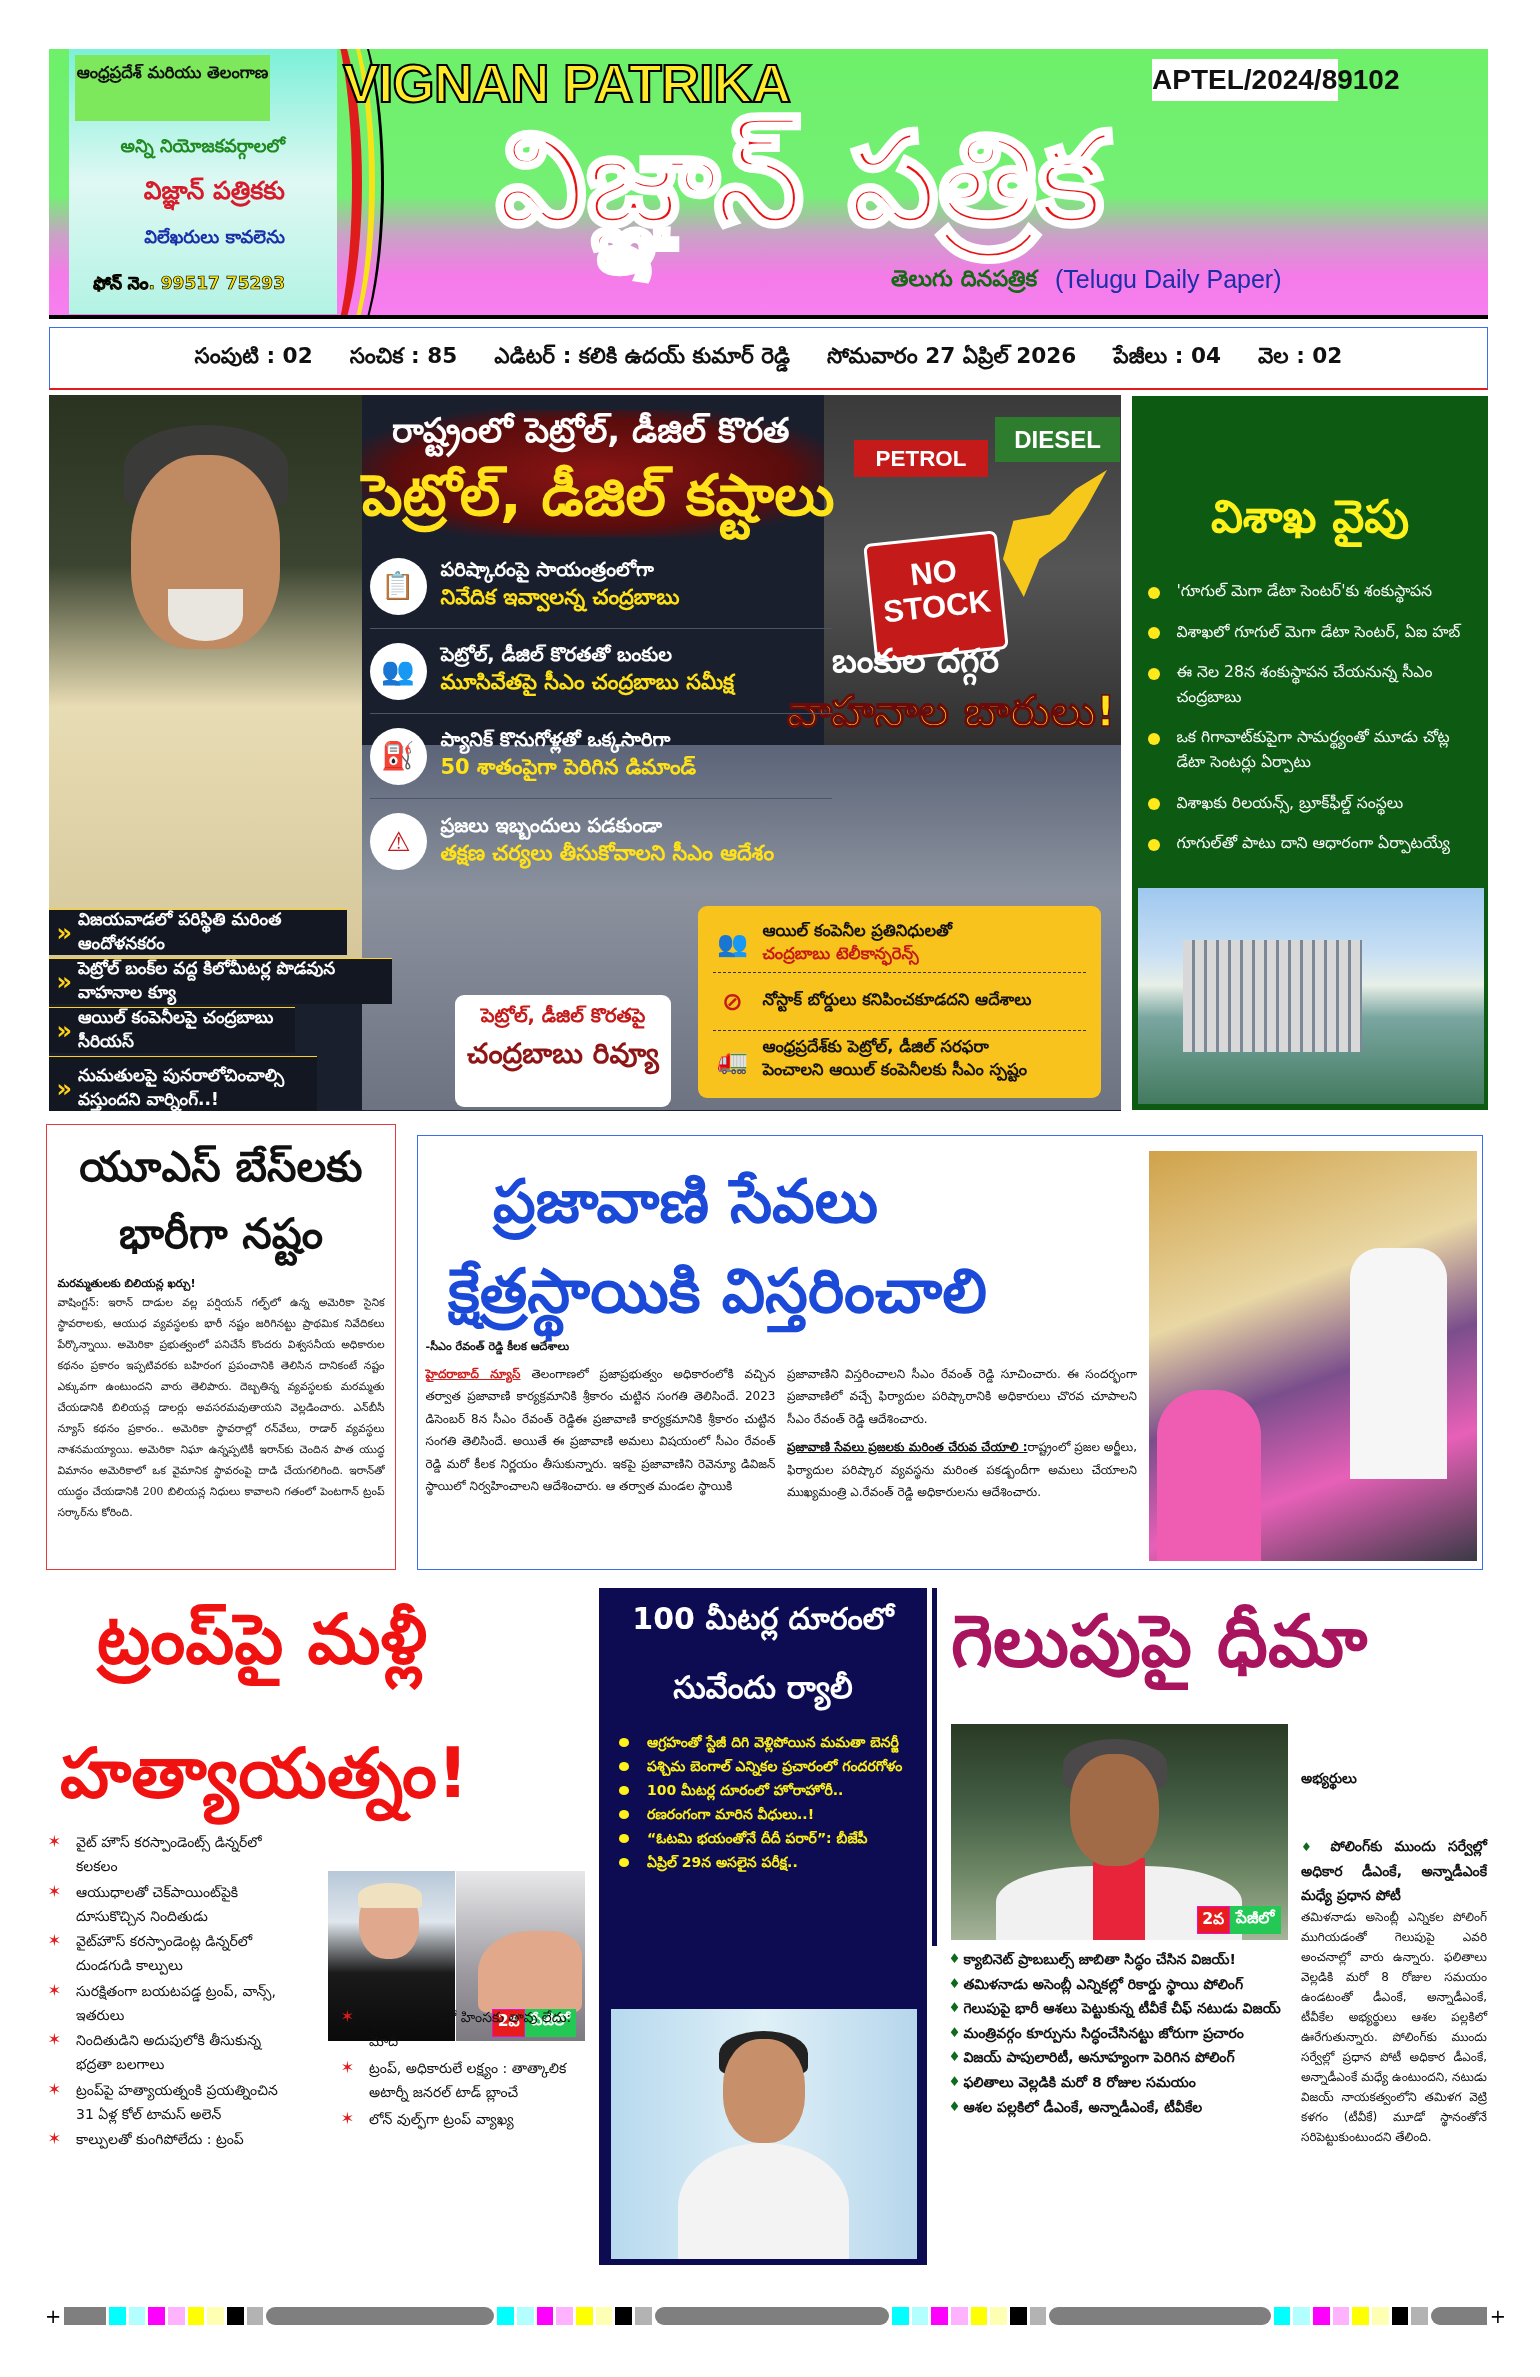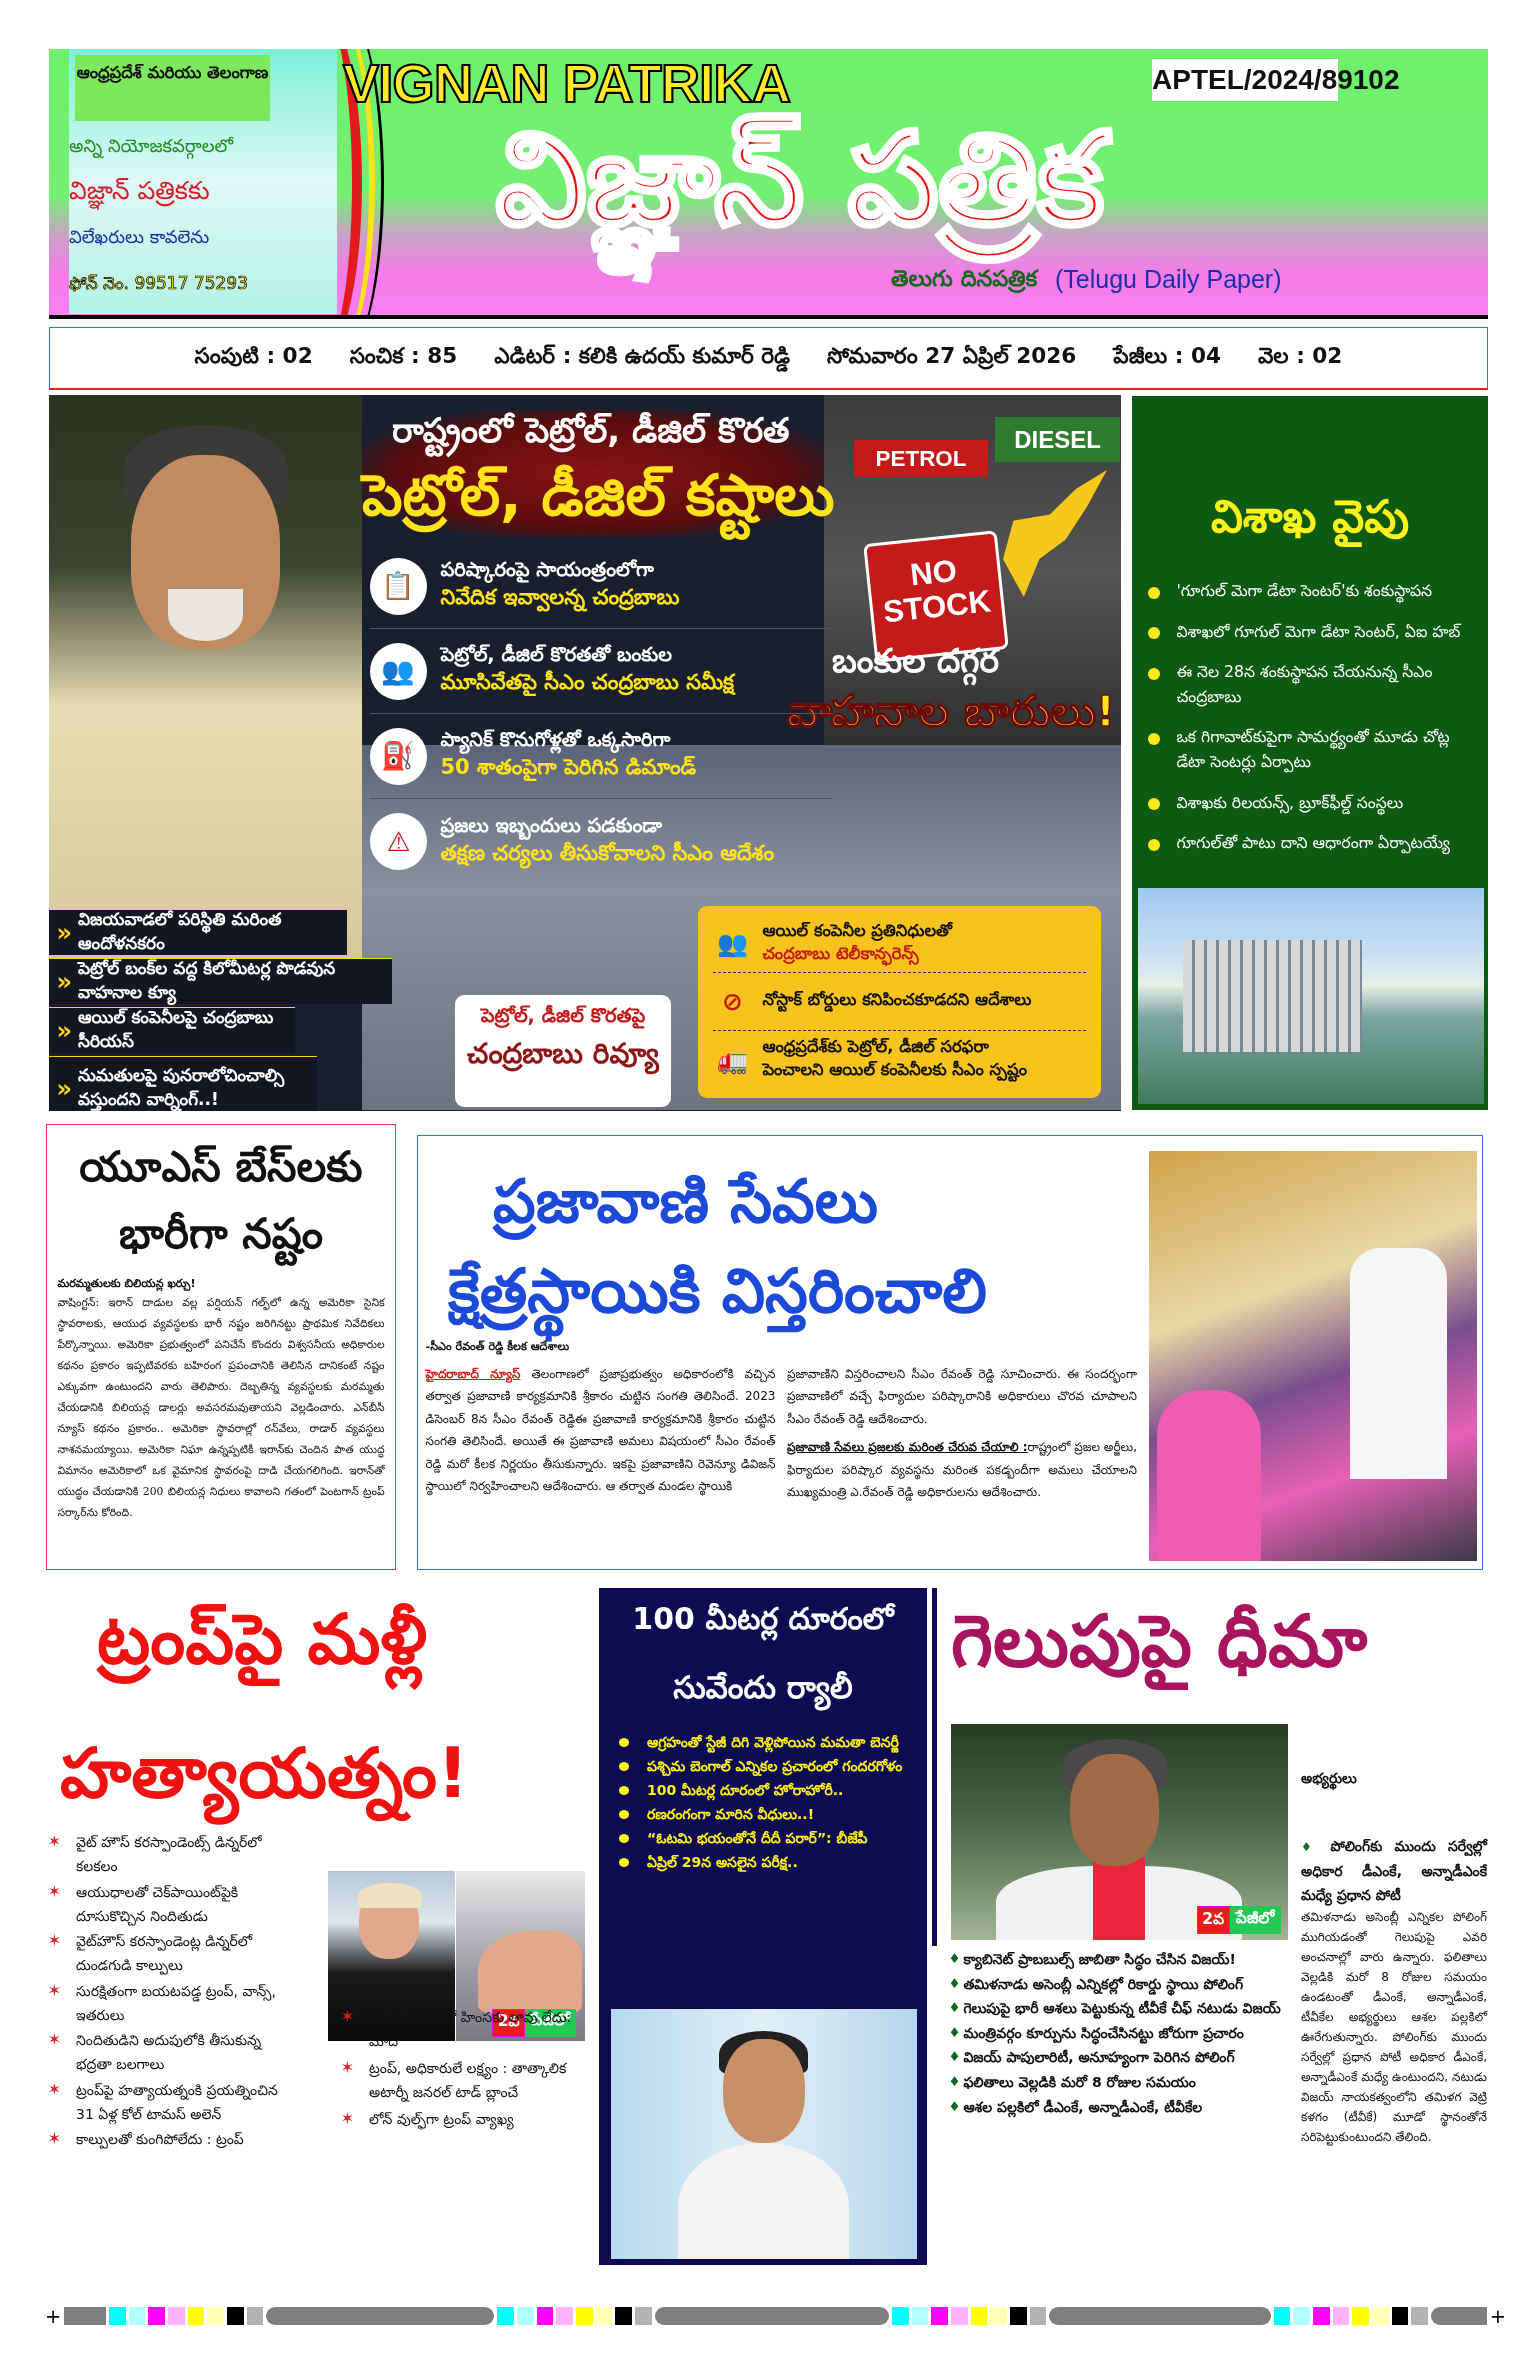--- a/index.html
+++ b/index.html
@@ -7,21 +7,21 @@
   body { position: relative; font-family: "DejaVu Sans", sans-serif; color: #111; overflow: hidden; }
   .abs { position: absolute; }
 
   
   .masthead { left: 49px; top: 49px; width: 1439px; height: 270px; background: linear-gradient(180deg,#6ef06a 0%,#74f074 55%,#c9a2c6 70%,#f47be8 85%,#f77ff0 100%); border-bottom: 4.5px solid #000; overflow: hidden; }
   .mh-left { left: 0; top: 0; width: 268px; height: 265px; background: linear-gradient(180deg,#7cf0d8 0%,#dff8f3 50%,#b3f3e4 100%); margin-left: 20px; }
   .mh-arc1 { left: 224px; top: -45px; width: 89px; height: 358px; border-right: 10.4px solid #e01b1b; border-radius: 0 100% 100% 0; }
   .mh-arc2 { left: 237px; top: -45px; width: 89px; height: 358px; border-right: 6px solid #f6e318; border-radius: 0 100% 100% 0; }
   .mh-arc3 { left: 246px; top: -45px; width: 89px; height: 358px; border-right: 3px solid #000; border-radius: 0 100% 100% 0; }
   .mh-state { left: 6px; top: 6px; width: 195px; height: 66px; background: #7de85b; text-align: center; font-weight: bold; font-size: 16.4px; line-height: 30px; padding-top: 3px; }
-  .mh-call { font-weight: normal; text-align: left; width: 216px; }
+  .mh-call { font-weight: bold; text-align: right; width: 216px; }
   .mh-title-en { left: 294px; top: 3px; font-family: "Liberation Sans", sans-serif; font-weight: bold; font-size: 54px; color: #ffe92b; -webkit-text-stroke: 2.2px #000; letter-spacing: -0.7px; }
   .mh-title-te { left: 447px; top: 67px; font-weight: bold; font-size: 127px; color: #e81414; -webkit-text-stroke: 4.5px #fff; line-height: 1; }
   .mh-reg { left: 1103px; top: 10.4px; width: 186px; height: 42px; background: #fff; font-family: "Liberation Sans", sans-serif; font-weight: bold; font-size: 28px; text-align: center; line-height: 42px; }
   .mh-sub-te { left: 842px; top: 216px; font-weight: bold; font-size: 22.4px; color: #136a13; }
   .mh-sub-en { left: 1006px; top: 216px; font-family: "Liberation Sans", sans-serif; font-size: 25px; color: #1a2fa8; }
 
   
   .info { left: 49px; top: 327px; width: 1439px; height: 63px; border: 1.5px solid #3b6df0; border-bottom: 2.2px solid #e51b1b; display: flex; align-items: center; justify-content: center; gap: 37px; font-weight: bold; font-size: 21.6px; }
 
   

